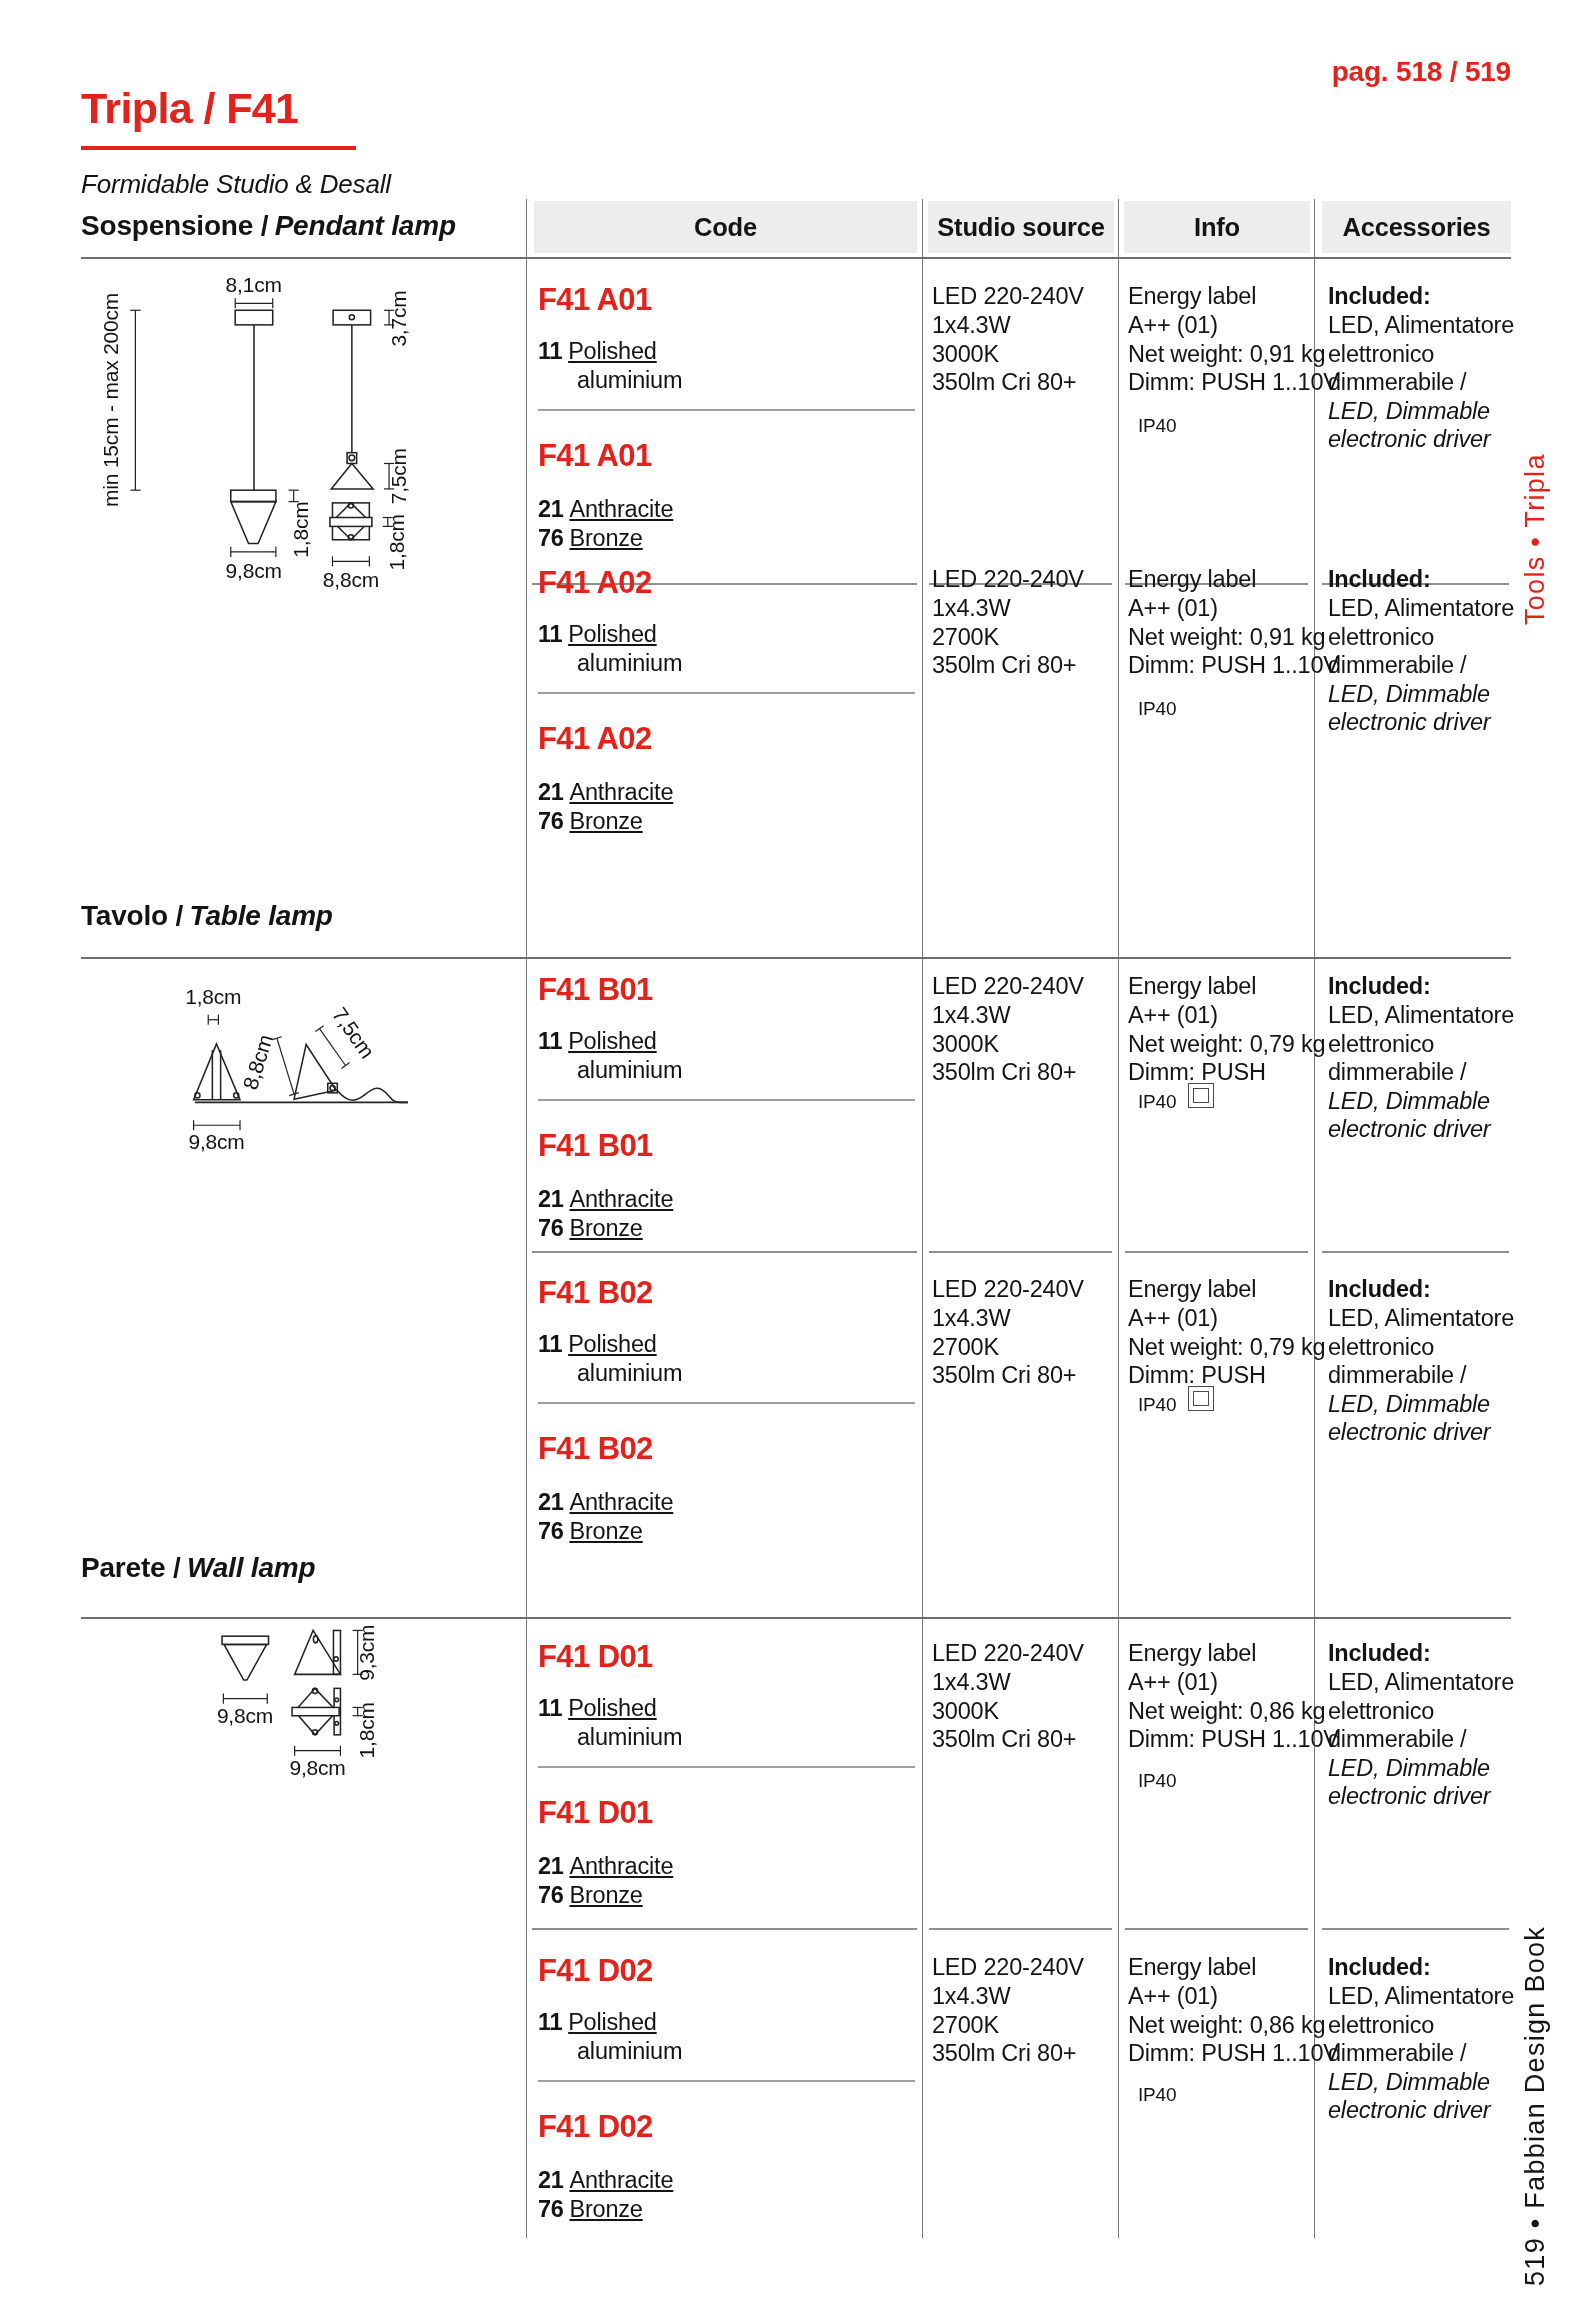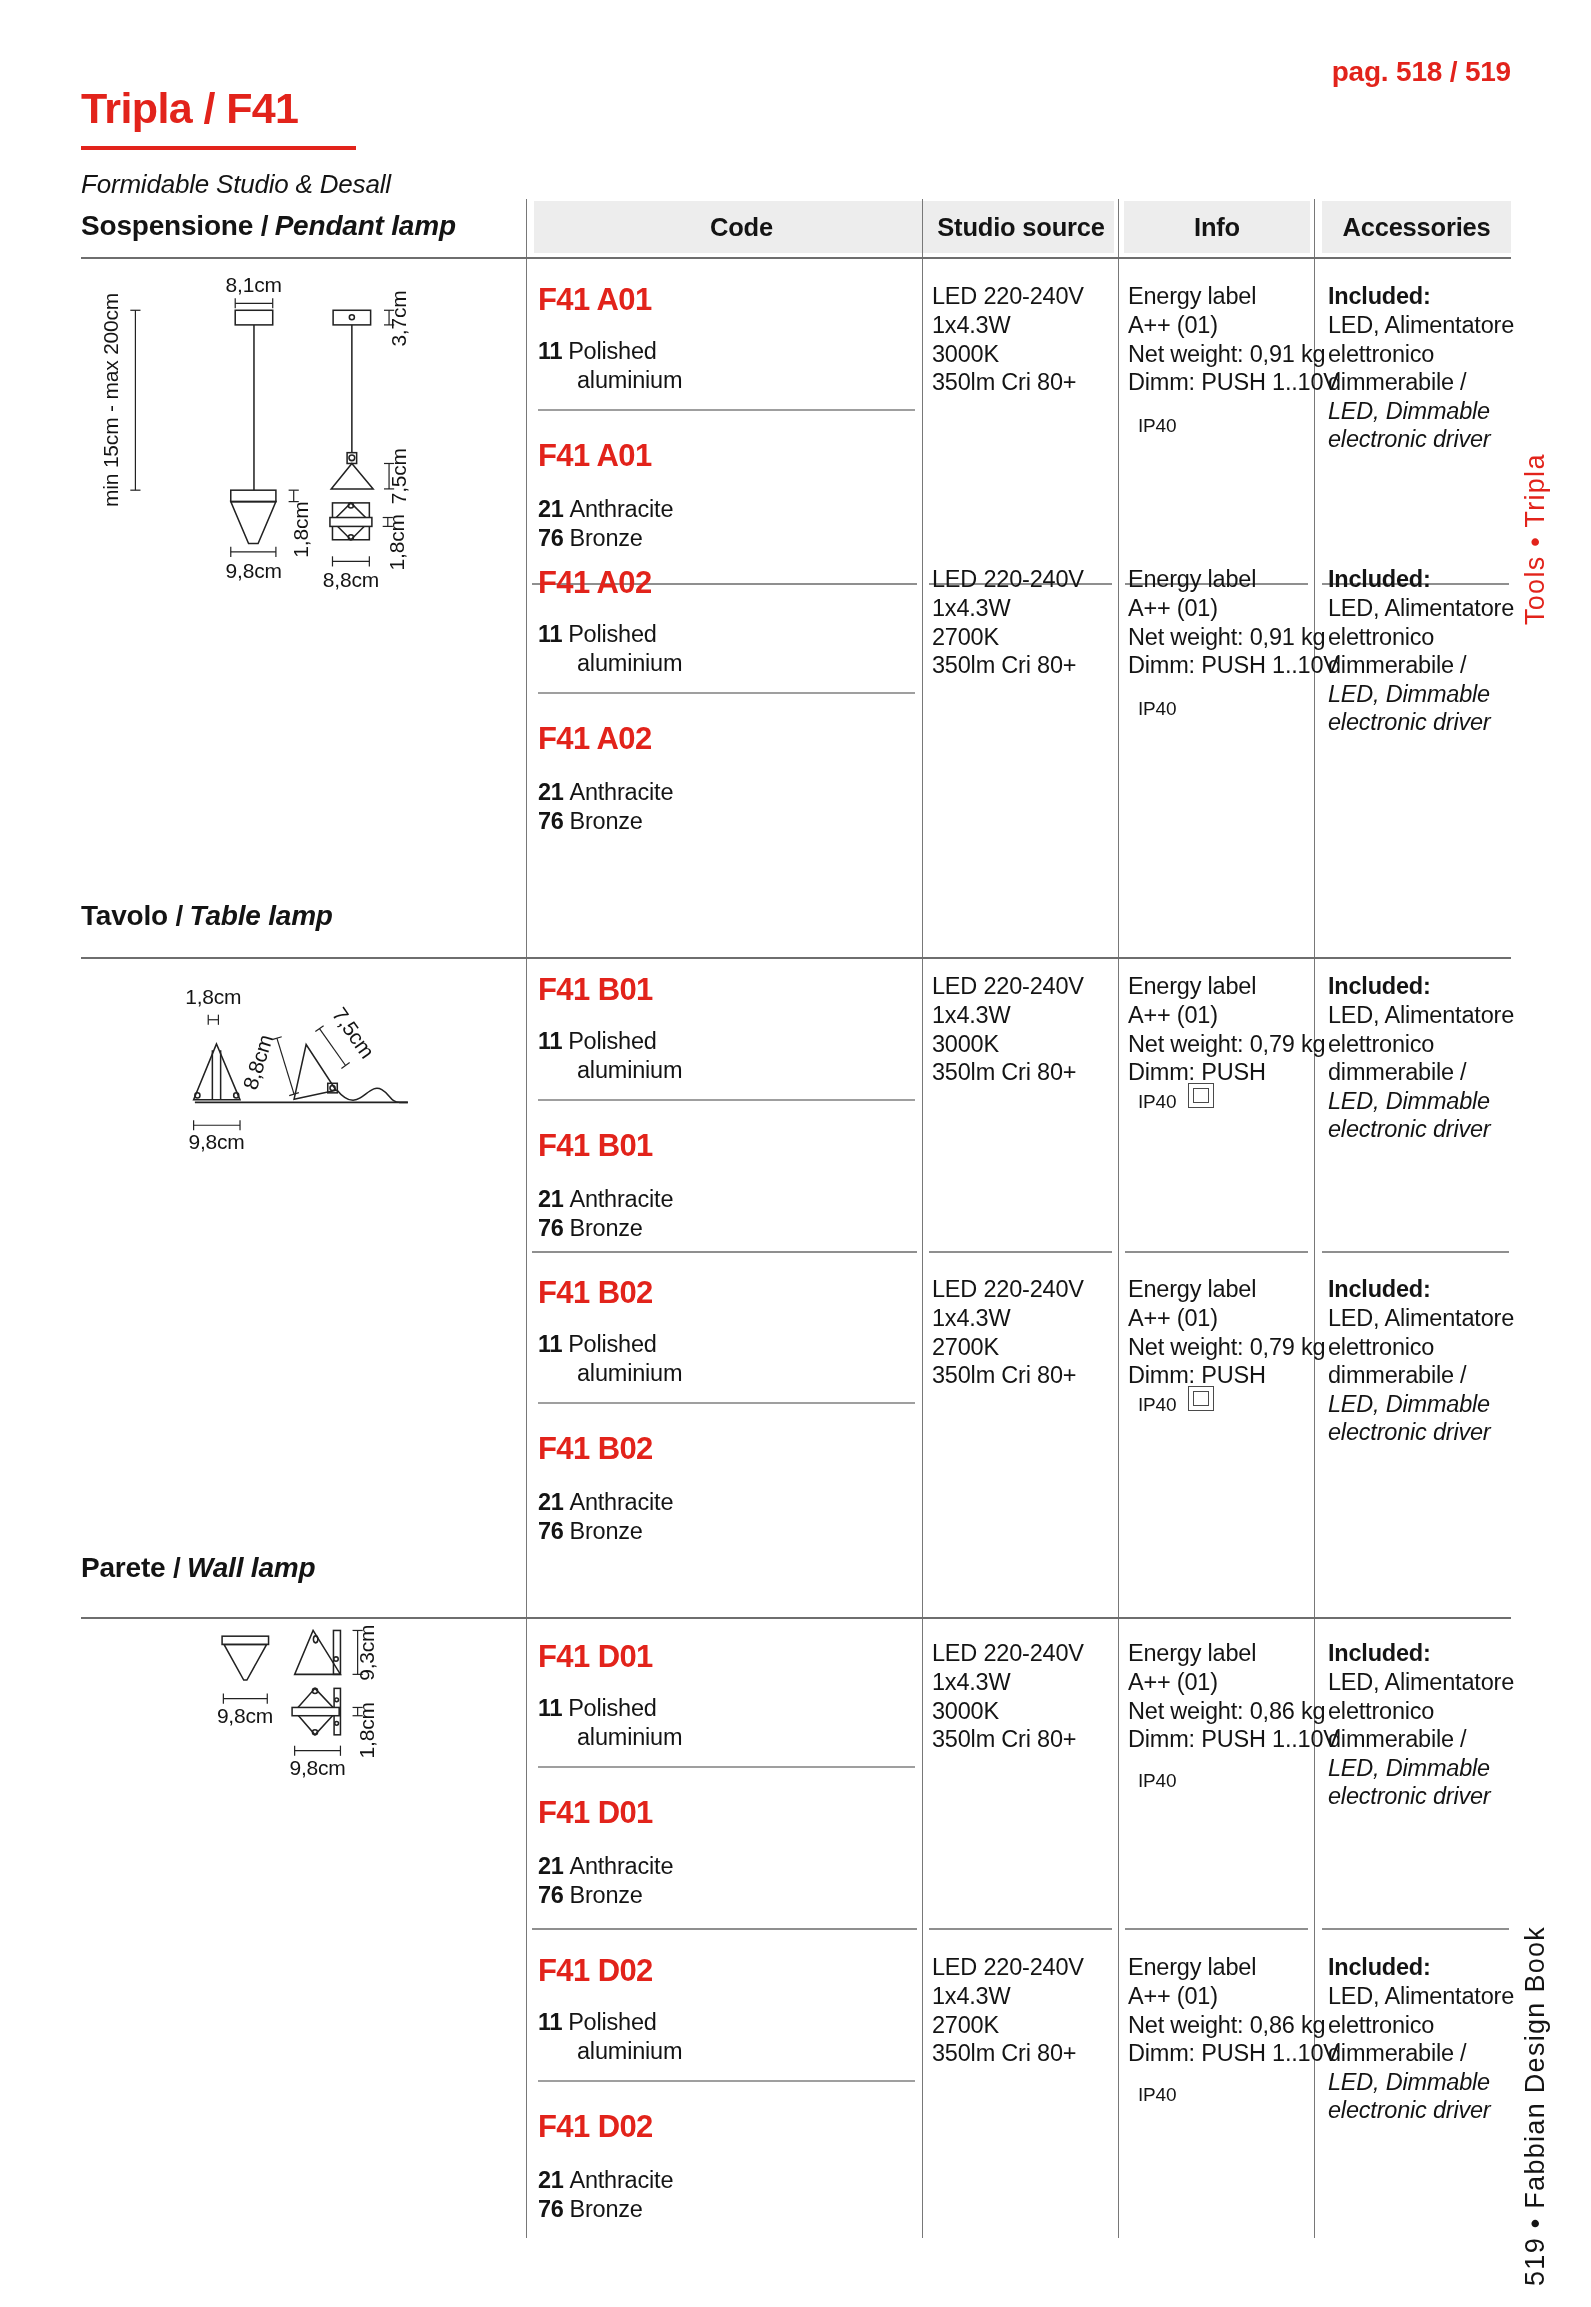--- a/index.html
+++ b/index.html
@@ -13,21 +13,21 @@
   .designer{font-size:26px;font-style:italic;left:81px;top:160px;white-space:nowrap;margin-top:9px;}
   .sec-title{font-size:28px;font-weight:bold;left:81px;white-space:nowrap;}
   .sec-title .en{font-style:italic;margin-left:6.4px;}
   .rule{left:81px;width:1430px;height:1.9px;background:#6e6e6e;}
   .vline{width:1.3px;top:199px;height:2039px;background:#787878;}
   .hcell{top:201px;height:52px;background:#ededed;display:flex;align-items:center;justify-content:center;
          font-size:25.5px;font-weight:bold;white-space:nowrap;}
   .group{position:absolute;left:0;width:1591px;height:299px;}
   .code{font-size:31px;font-weight:bold;color:#e2231b;letter-spacing:-0.6px;line-height:1;white-space:nowrap;}
   .body{font-size:23.5px;line-height:1;white-space:nowrap;}
-  .fin span{margin-left:5.7px;}
+  .fin span{margin-left:5.7px;text-decoration:underline;}
   .inc-b{font-weight:bold;}
   .it{font-style:italic;}
   .ip{font-size:19px;line-height:1;}
   .csep{left:538px;top:125px;width:377px;height:1.9px;background:#9f9f9f;}
   .gseg{height:1.9px;background:#8f8f8f;position:absolute;}
   .ipicon{width:24px;height:23px;border:1.3px solid #4a4a4a;display:flex;align-items:center;justify-content:center;background:#fff;}
   .ipicon .inner{width:13.4px;height:12.7px;border:1.3px solid #4a4a4a;}
   .vtext{transform:rotate(-90deg);transform-origin:0 0;white-space:nowrap;font-size:27px;letter-spacing:1.3px;}
   .vt-red{color:#e2231b;}
   svg{overflow:visible;}
@@ -39,21 +39,21 @@
 </head>
 <body>
 
 <div id="page">
 
   <div class="abs pag red">pag. 518 / 519</div>
   <div class="abs main-title red">Tripla / F41</div>
   <div class="abs title-rule"></div>
   <div class="abs designer">Formidable Studio &amp; Desall</div>
 
-  <div class="abs hcell" style="left:534px;width:383px;padding-left:16px;">Code</div>
+  <div class="abs hcell" style="left:534px;width:383px;">Code</div>
   <div class="abs hcell" style="left:928px;width:186px;">Studio source</div>
   <div class="abs hcell" style="left:1124px;width:186px;">Info</div>
   <div class="abs hcell" style="left:1322px;width:189px;">Accessories</div>
 
   <div class="abs vline" style="left:526px;"></div>
   <div class="abs vline" style="left:922px;"></div>
   <div class="abs vline" style="left:1118px;"></div>
   <div class="abs vline" style="left:1314px;"></div>
 
   <div class="abs sec-title" style="top:210px;">

